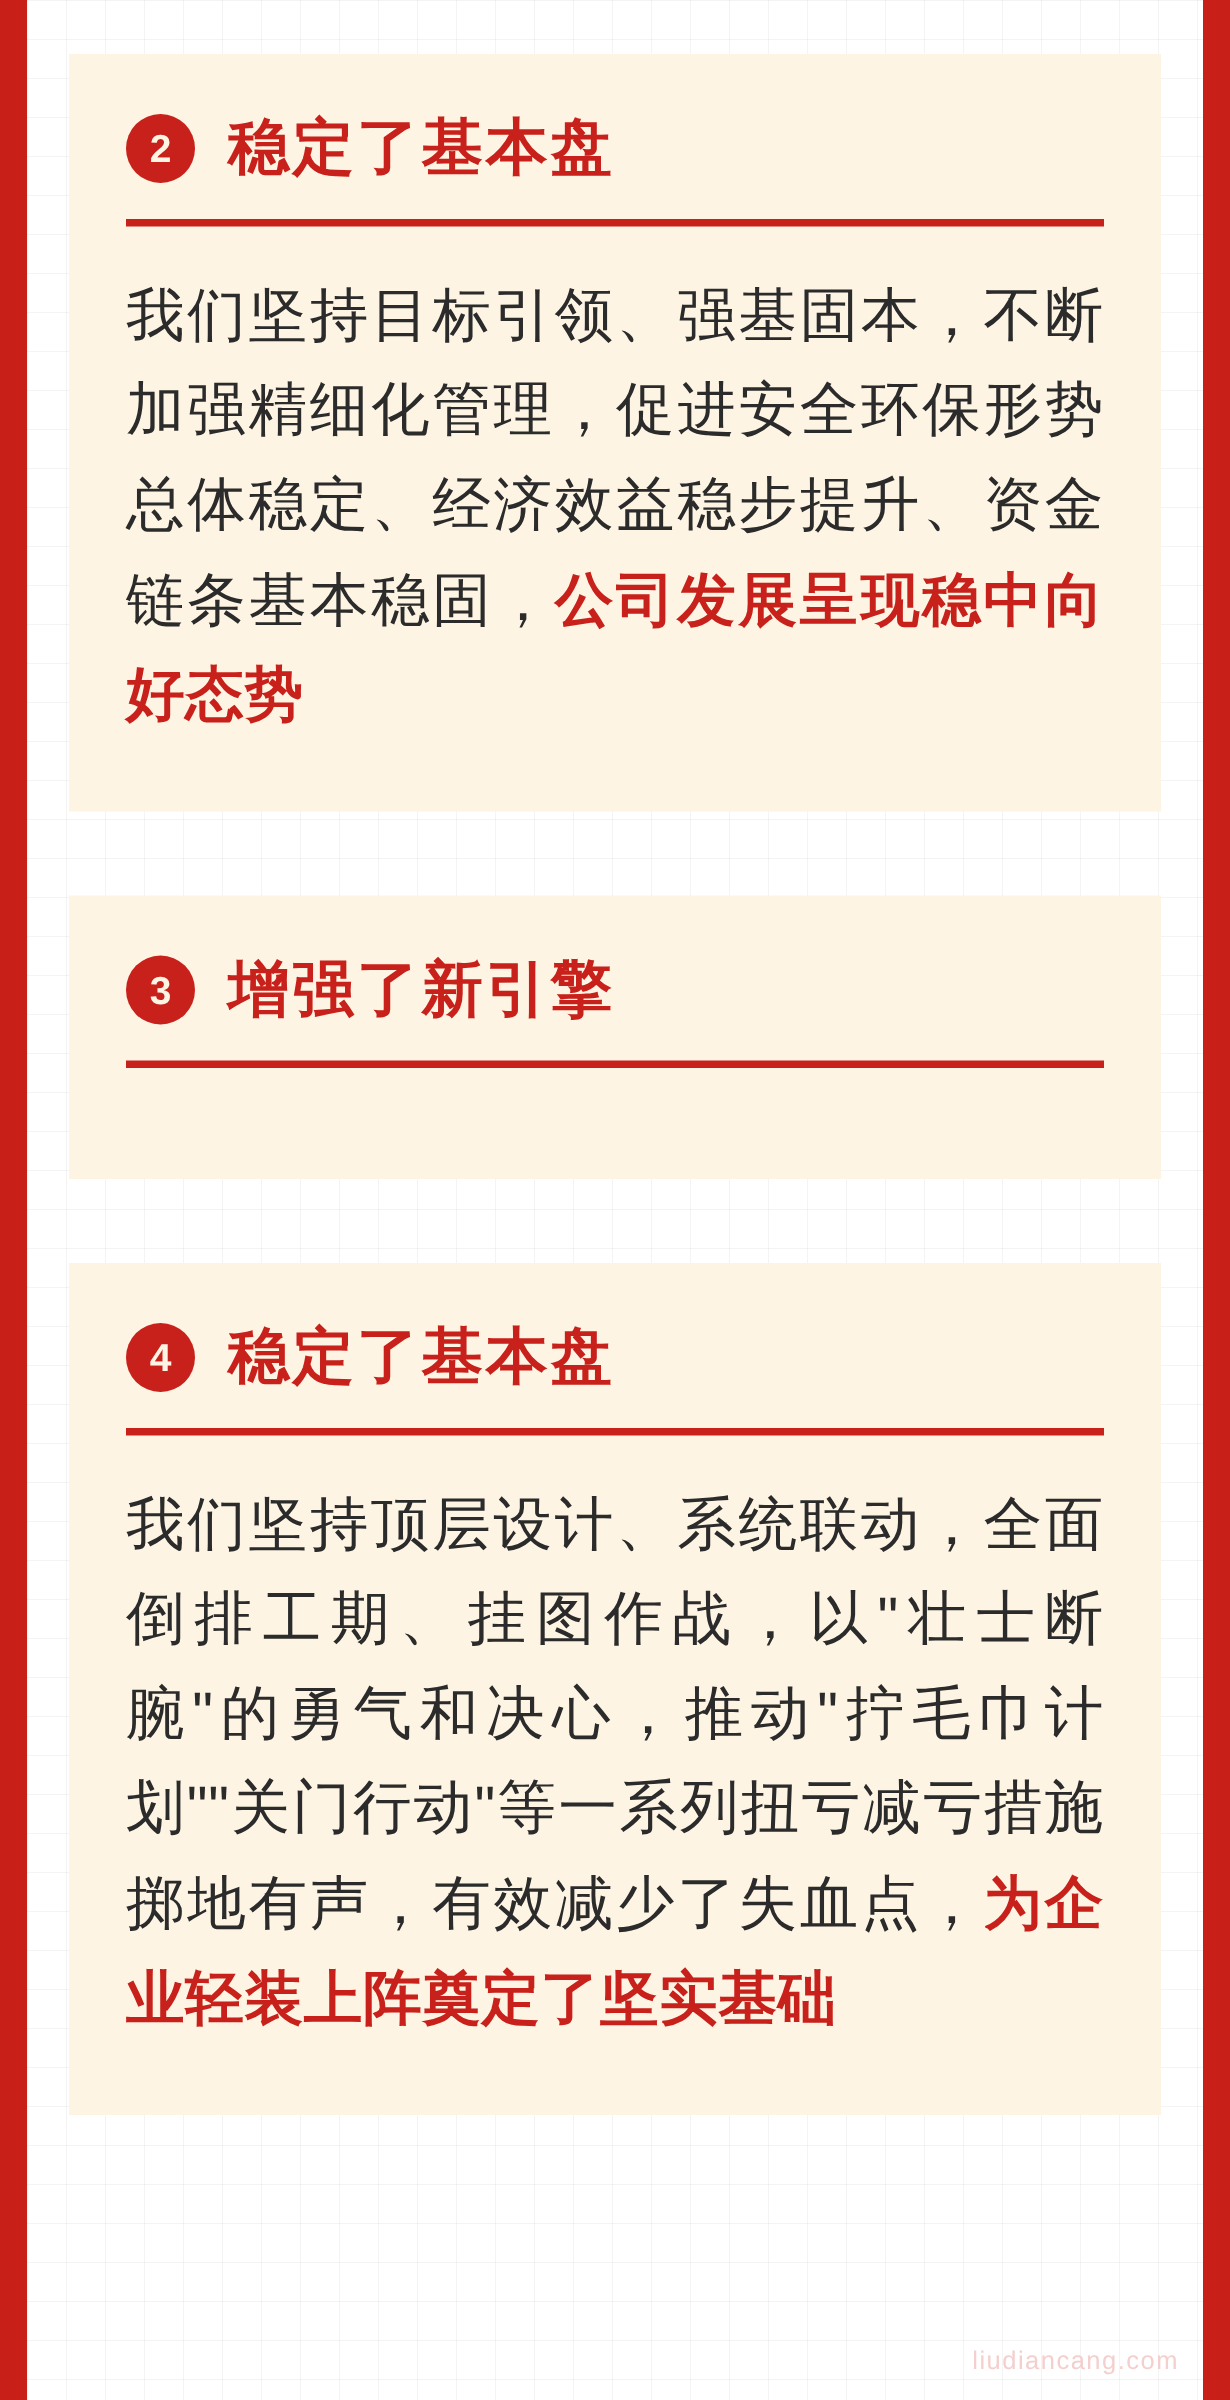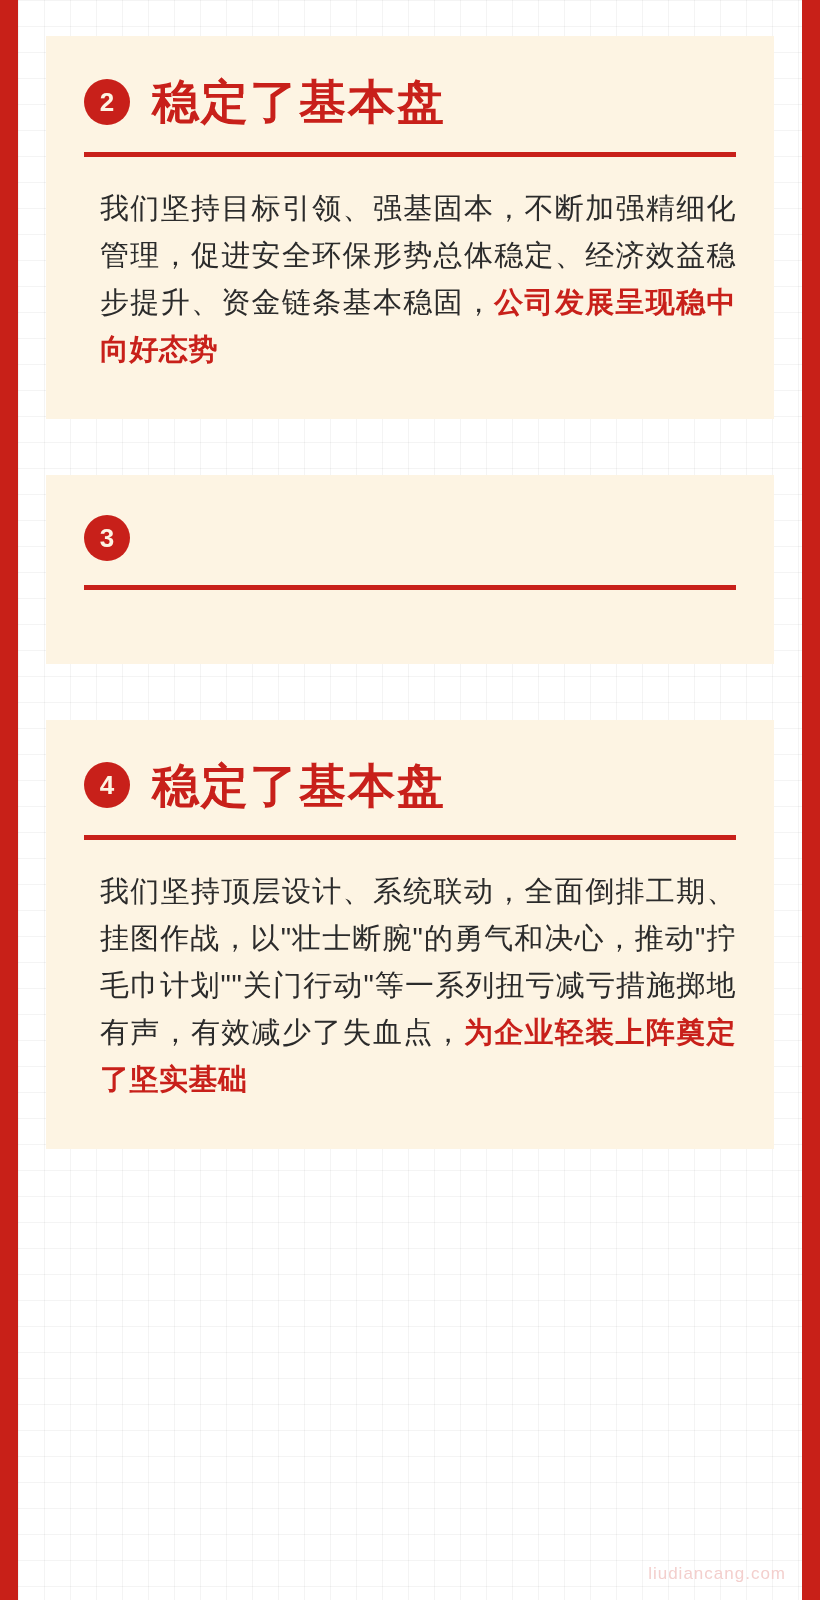--- a/index.html
+++ b/index.html
@@ -58,40 +58,39 @@
     font-weight: bold;
     display: flex;
     align-items: center;
     justify-content: center;
     flex: 0 0 auto;
     line-height: 1;
   }
 
   .card-title {
     color: #c8201a;
-    font-size: 47px;
+    font-size: 41px;
     font-weight: bold;
     letter-spacing: 2px;
     line-height: 1.1;
   }
 
   .rule {
     height: 5px;
     background: #c8201a;
     margin-top: 24px;
     margin-bottom: 28px;
   }
 
   .body-text {
-    font-size: 29px;
+    font-size: 39px;
     line-height: 1.62;
     color: #2b2b2b;
     letter-spacing: 0.5px;
     text-align: justify;
-    margin-left: 16px;
   }
 
   .hl {
     color: #c8201a;
     font-weight: bold;
   }
 
   .watermark {
     position: absolute;
     right: 34px;
@@ -117,20 +116,21 @@
       <div class="badge">2</div>
       <h2 class="card-title">稳定了基本盘</h2>
     </div>
     <div class="rule"></div>
     <p class="body-text"><span>我们坚持目标引领、强基固本，不断加强精细化管理，促进安全环保形势总体稳定、经济效益稳步提升、资金链条基本稳固，</span><span class="hl">公司发展呈现稳中向好态势</span></p>
   </section>
 
   <section class="card">
     <div class="card-head">
       <div class="badge">3</div>
+      <h2 class="card-title">增强了新引擎</h2>
     </div>
     <div class="rule"></div>
   </section>
 
   <section class="card">
     <div class="card-head">
       <div class="badge">4</div>
       <h2 class="card-title">稳定了基本盘</h2>
     </div>
     <div class="rule"></div>

